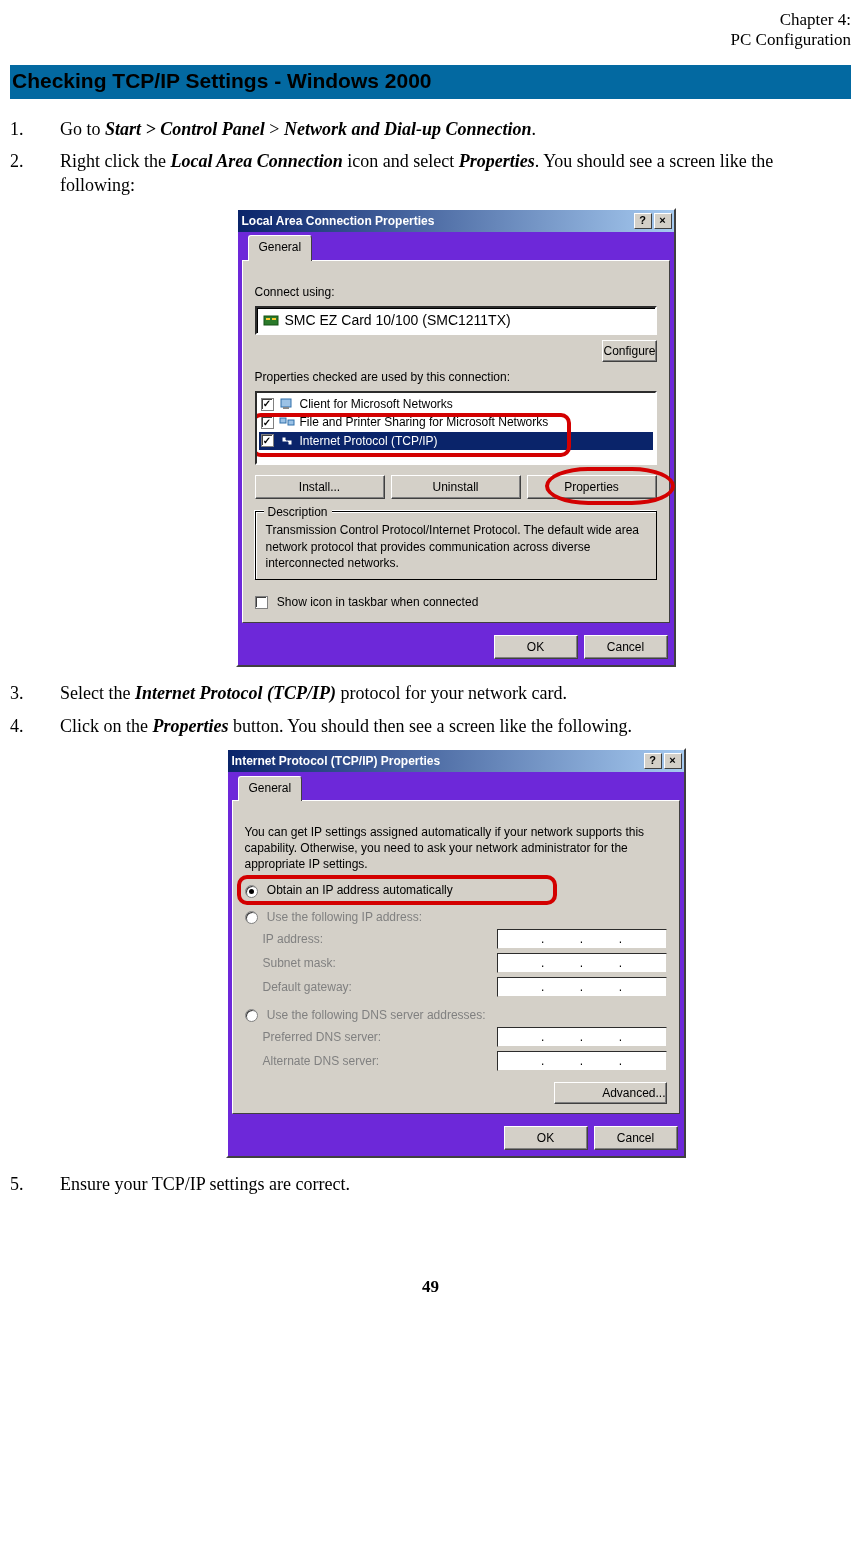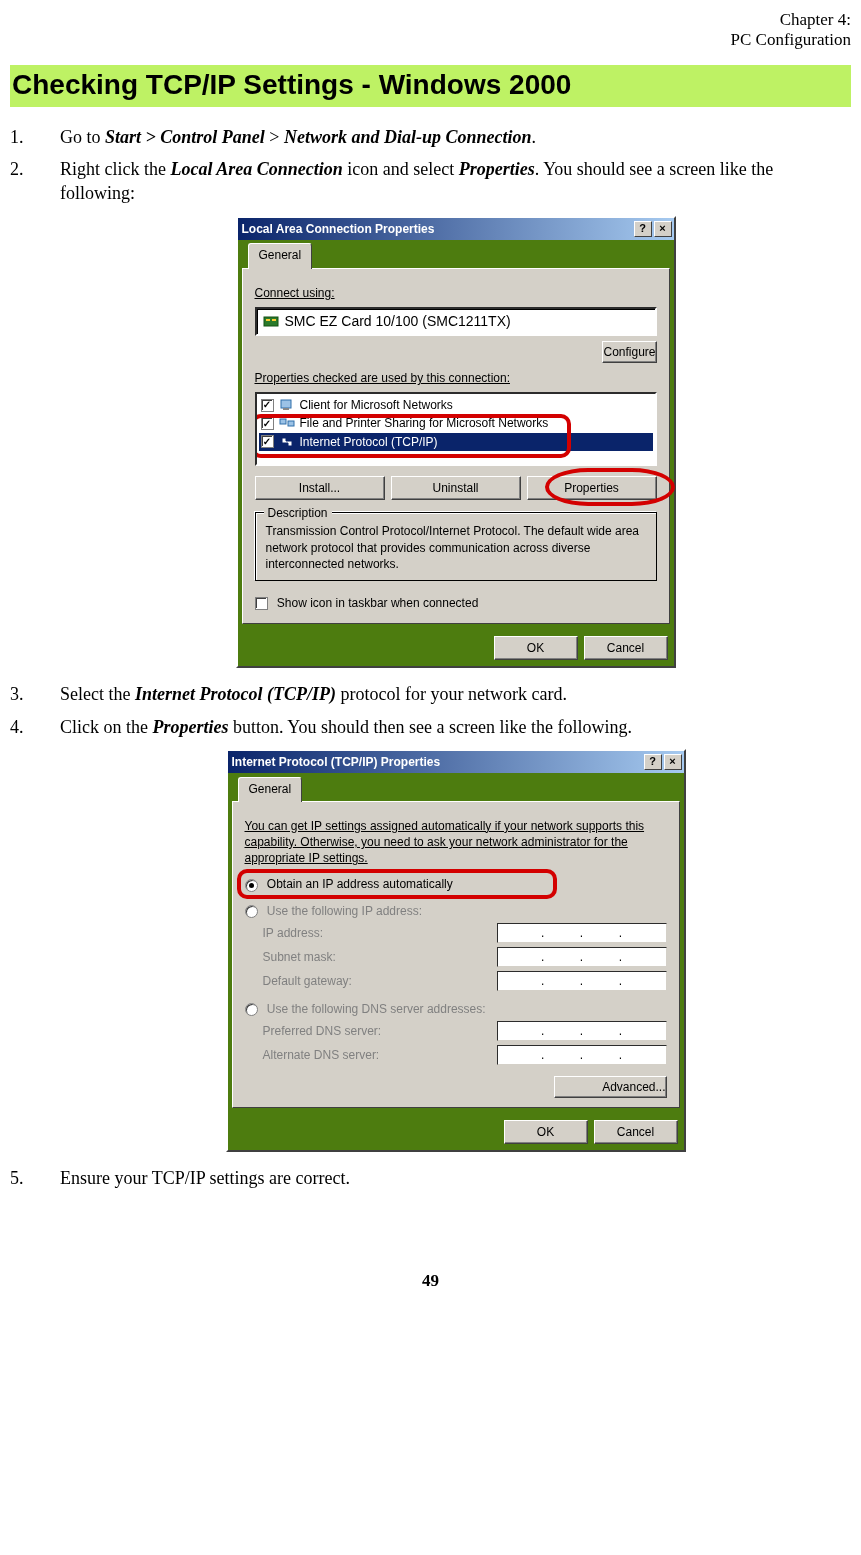--- a/index.html
+++ b/index.html
@@ -15,24 +15,24 @@
   .page {
     padding: 10px 10px 30px 10px;
   }
   .header-meta {
     text-align: right;
     font-size: 17px;
     line-height: 1.2;
     margin-bottom: 14px;
   }
   h1.section-head {
-    background: #bef264;
+    background: #0369a1;
     font-family: Verdana, Geneva, sans-serif;
     font-weight: bold;
-    font-size: 28px;
+    font-size: 21px;
     margin: 0 0 18px 0;
     padding: 4px 2px 6px 2px;
   }
   ol.steps {
     margin: 0;
     padding-left: 0;
     list-style: none;
   }
   ol.steps > li {
     position: relative;
@@ -56,21 +56,21 @@
     font-size: 17px;
     margin-top: 80px;
     font-weight: bold;
   }
 
   
   .win {
     font-family: Tahoma, "MS Sans Serif", Arial, sans-serif;
     font-size: 12px;
     color: #000;
-    background: #4d7c0f;
+    background: #6d28d9;
     border: 2px solid #d4d0c8;
     border-top-color: #fff;
     border-left-color: #fff;
     border-right-color: #404040;
     border-bottom-color: #404040;
     position: relative;
   }
   .titlebar {
     background: linear-gradient(to right, #0a246a, #a6caf0);
     color: #fff;
@@ -116,21 +116,21 @@
   }
   .tabpanel {
     background: #d4d0c8;
     border: 1px solid #fff;
     border-right-color: #404040;
     border-bottom-color: #404040;
     padding: 12px;
     position: relative;
     z-index: 1;
   }
-  .wlabel { font-size: 12px; margin: 4px 0 6px 0; text-decoration: underline; }
+  .wlabel { font-size: 12px; margin: 11px 0 6px 0; }
   .sunken {
     background: #fff;
     border: 2px inset #fff;
     border-top-color: #808080; border-left-color: #808080;
     border-right-color: #fff; border-bottom-color: #fff;
     box-shadow: inset 1px 1px 0 #000;
     padding: 3px 6px;
     font-size: 14px;
   }
   .btn {

